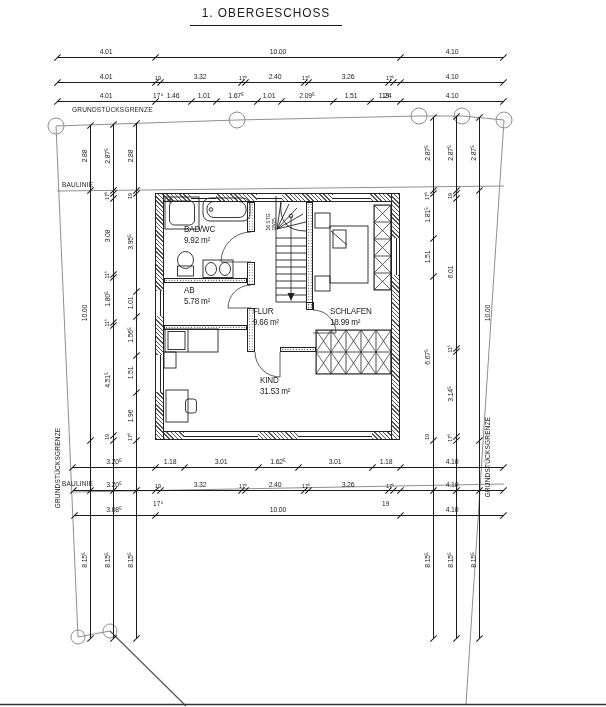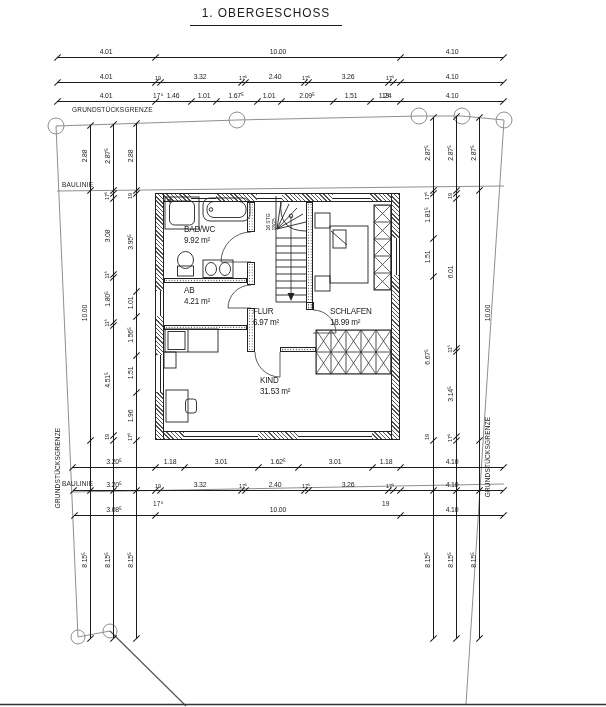--- a/index.html
+++ b/index.html
@@ -335,22 +335,22 @@
     <div class="lab" style="left: 62px; top: 480px;">BAULINIE</div>
     <div class="lab labr" style="left: 57px; top: 468px;">GRUNDSTÜCKSGRENZE</div>
     <div class="lab labr" style="left: 487px; top: 457px;">GRUNDSTÜCKSGRENZE</div>
     <div class="lab dsm" style="left: 153px; top: 92px;">17⁵</div>
     <div class="lab dsm" style="left: 382px; top: 92px;">19</div>
     <div class="lab dsm" style="left: 153px; top: 500px;">17⁵</div>
     <div class="lab dsm" style="left: 382px; top: 500px;">19</div>
     <div class="room" style="left: 184px; top: 224px;">BAD/WC
 9.92 m²</div>
     <div class="room" style="left: 184px; top: 285px;">AB
-4.21 m²</div>
+5.78 m²</div>
     <div class="room" style="left: 253px; top: 306px;">FLUR
-6.97 m²</div>
+9.66 m²</div>
     <div class="room" style="left: 330px; top: 306px;">SCHLAFEN
 18.99 m²</div>
     <div class="room" style="left: 260px; top: 375px;">KIND
 31.53 m²</div>
     <div class="stairnote" style="left: 271px; top: 222px;">16 STG
 18/25</div>
   </div>
 
 </body></html>

